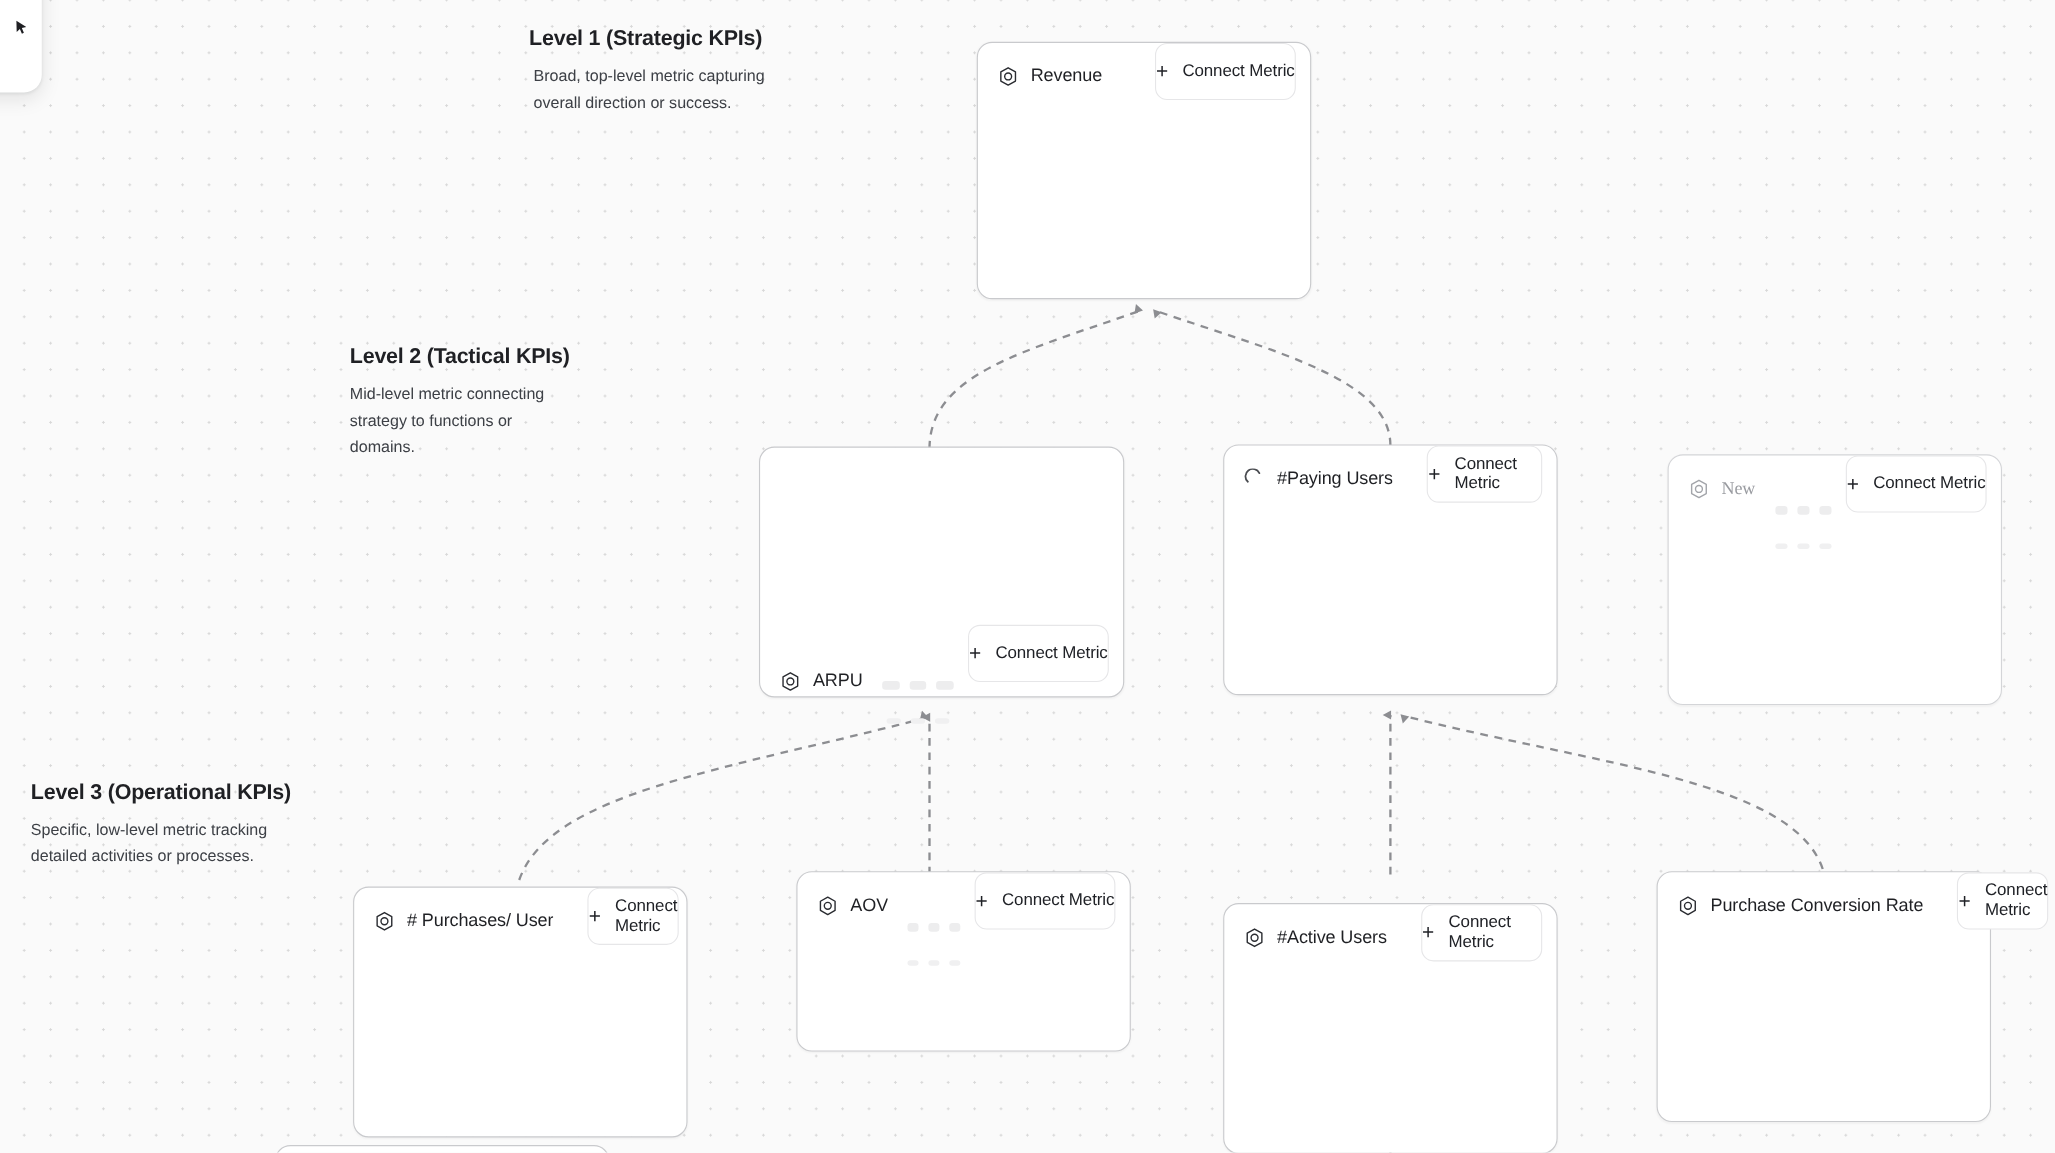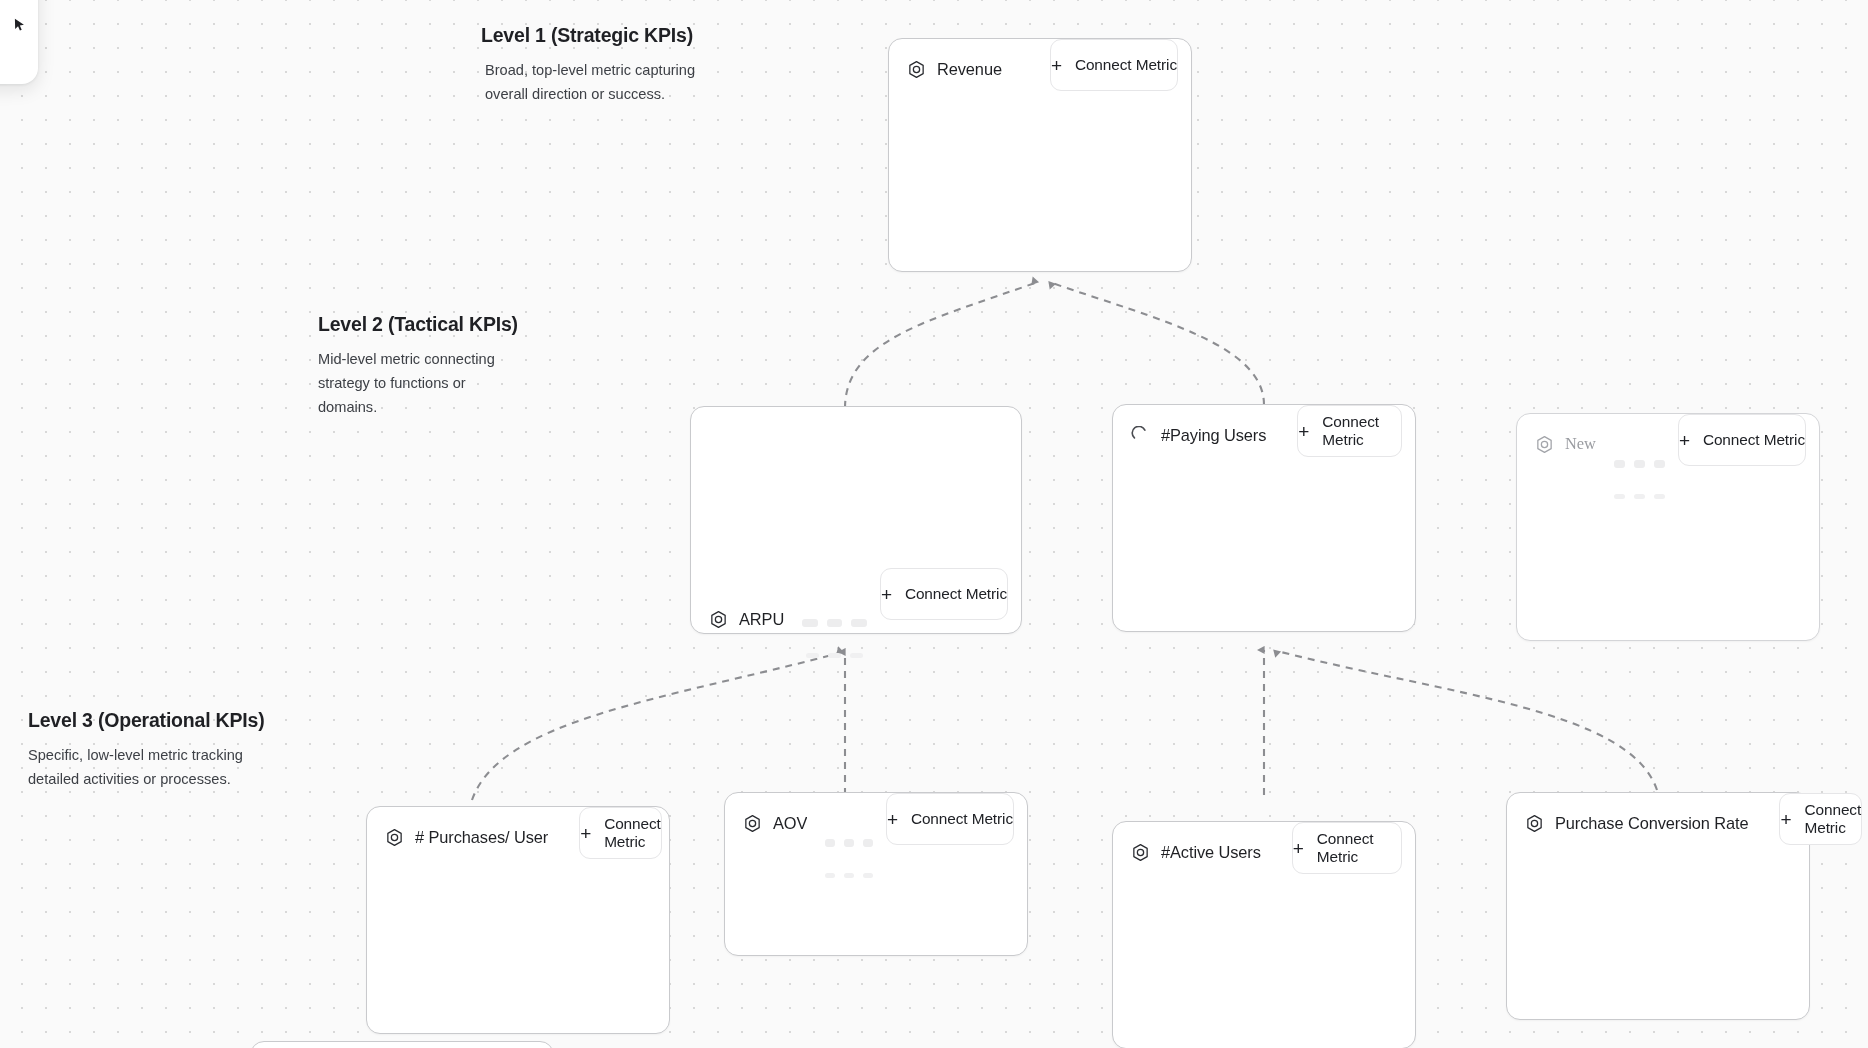--- a/index.html
+++ b/index.html
@@ -310,21 +310,21 @@
         <i class="chip"></i>
         <i class="chip"></i>
       </div>
     </div>
     <div class="connect-btn">
       <span class="plus">+</span>
       <span>Connect Metric</span>
     </div>
   </div>
 
-  <div class="card" id="card-purchases" style="left:321px; top:806px; width:304px; height:228px;margin-left:45px;">
+  <div class="card" id="card-purchases" style="left:321px; top:806px; width:304px; height:228px;">
     <div class="card-header">
       <span class="card-icon">
         <svg viewBox="0 0 20 20" width="19" height="19" fill="none" stroke="#2a2c31" stroke-width="1.35" stroke-linejoin="round">
           <path d="M10 1.7 L17 5.6 V14.4 L10 18.3 L3 14.4 V5.6 Z"></path>
           <circle cx="10" cy="10" r="3.3"></circle>
         </svg>
       </span>
       <span class="card-title"># Purchases/ User</span>
     </div>
     <div class="card-body">

